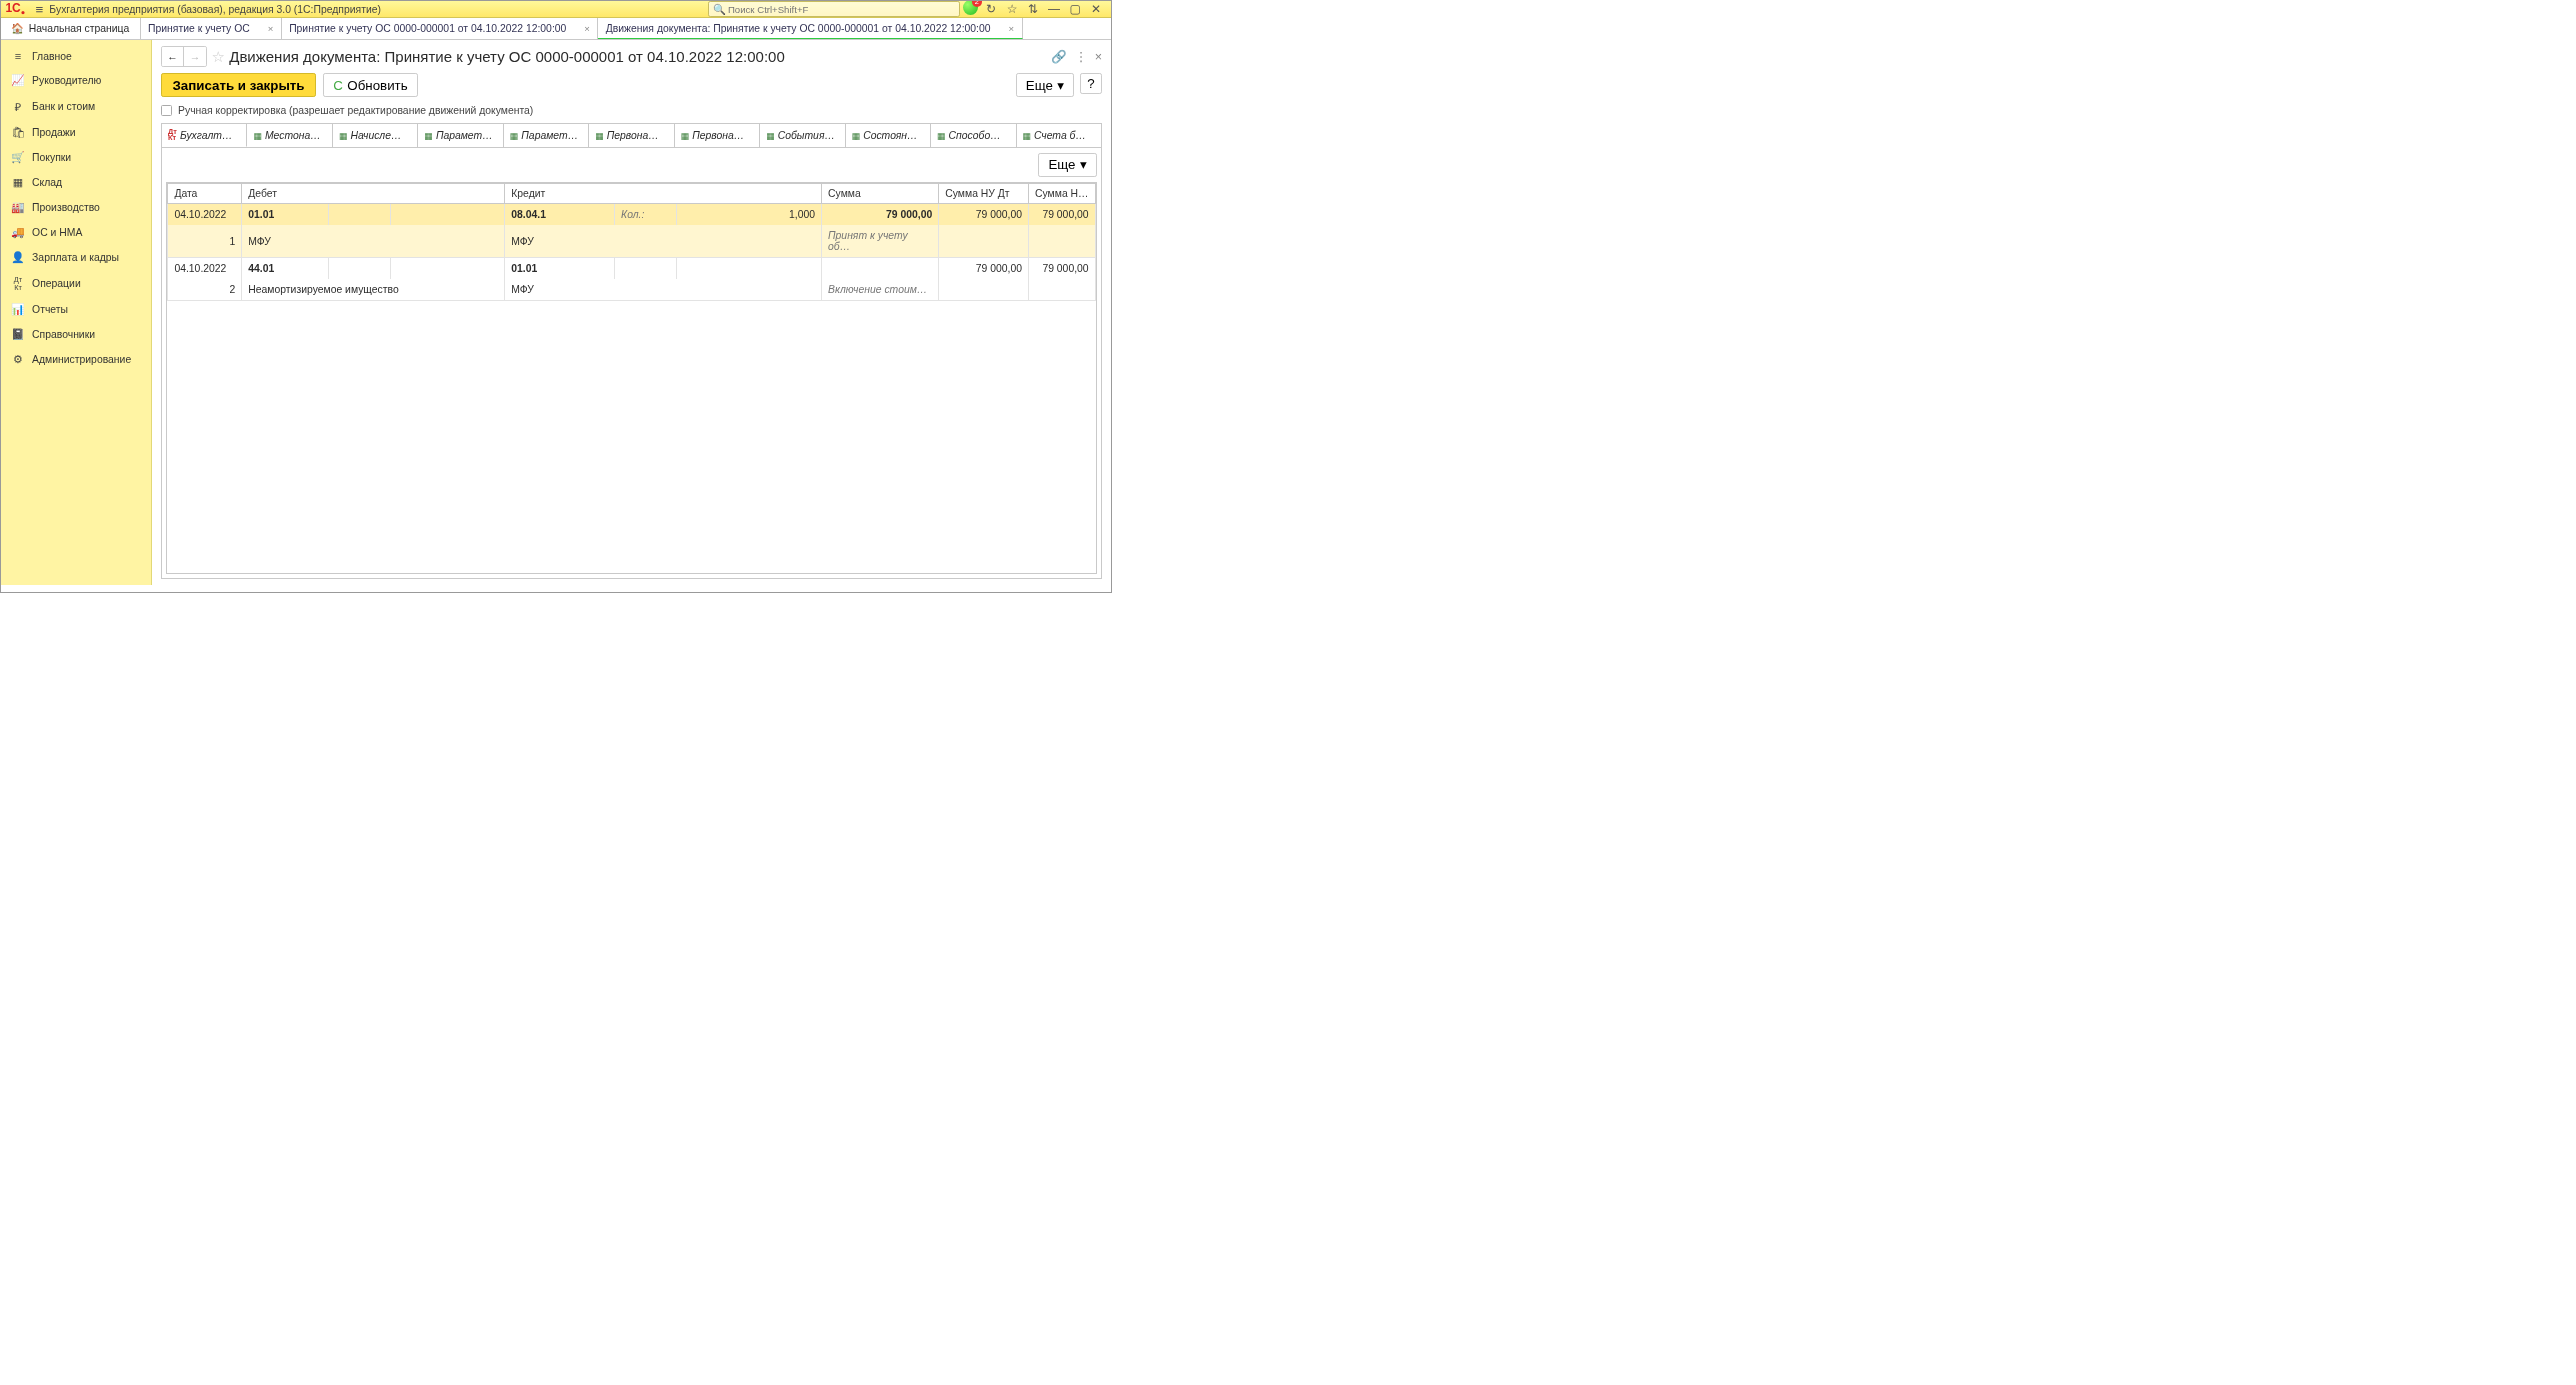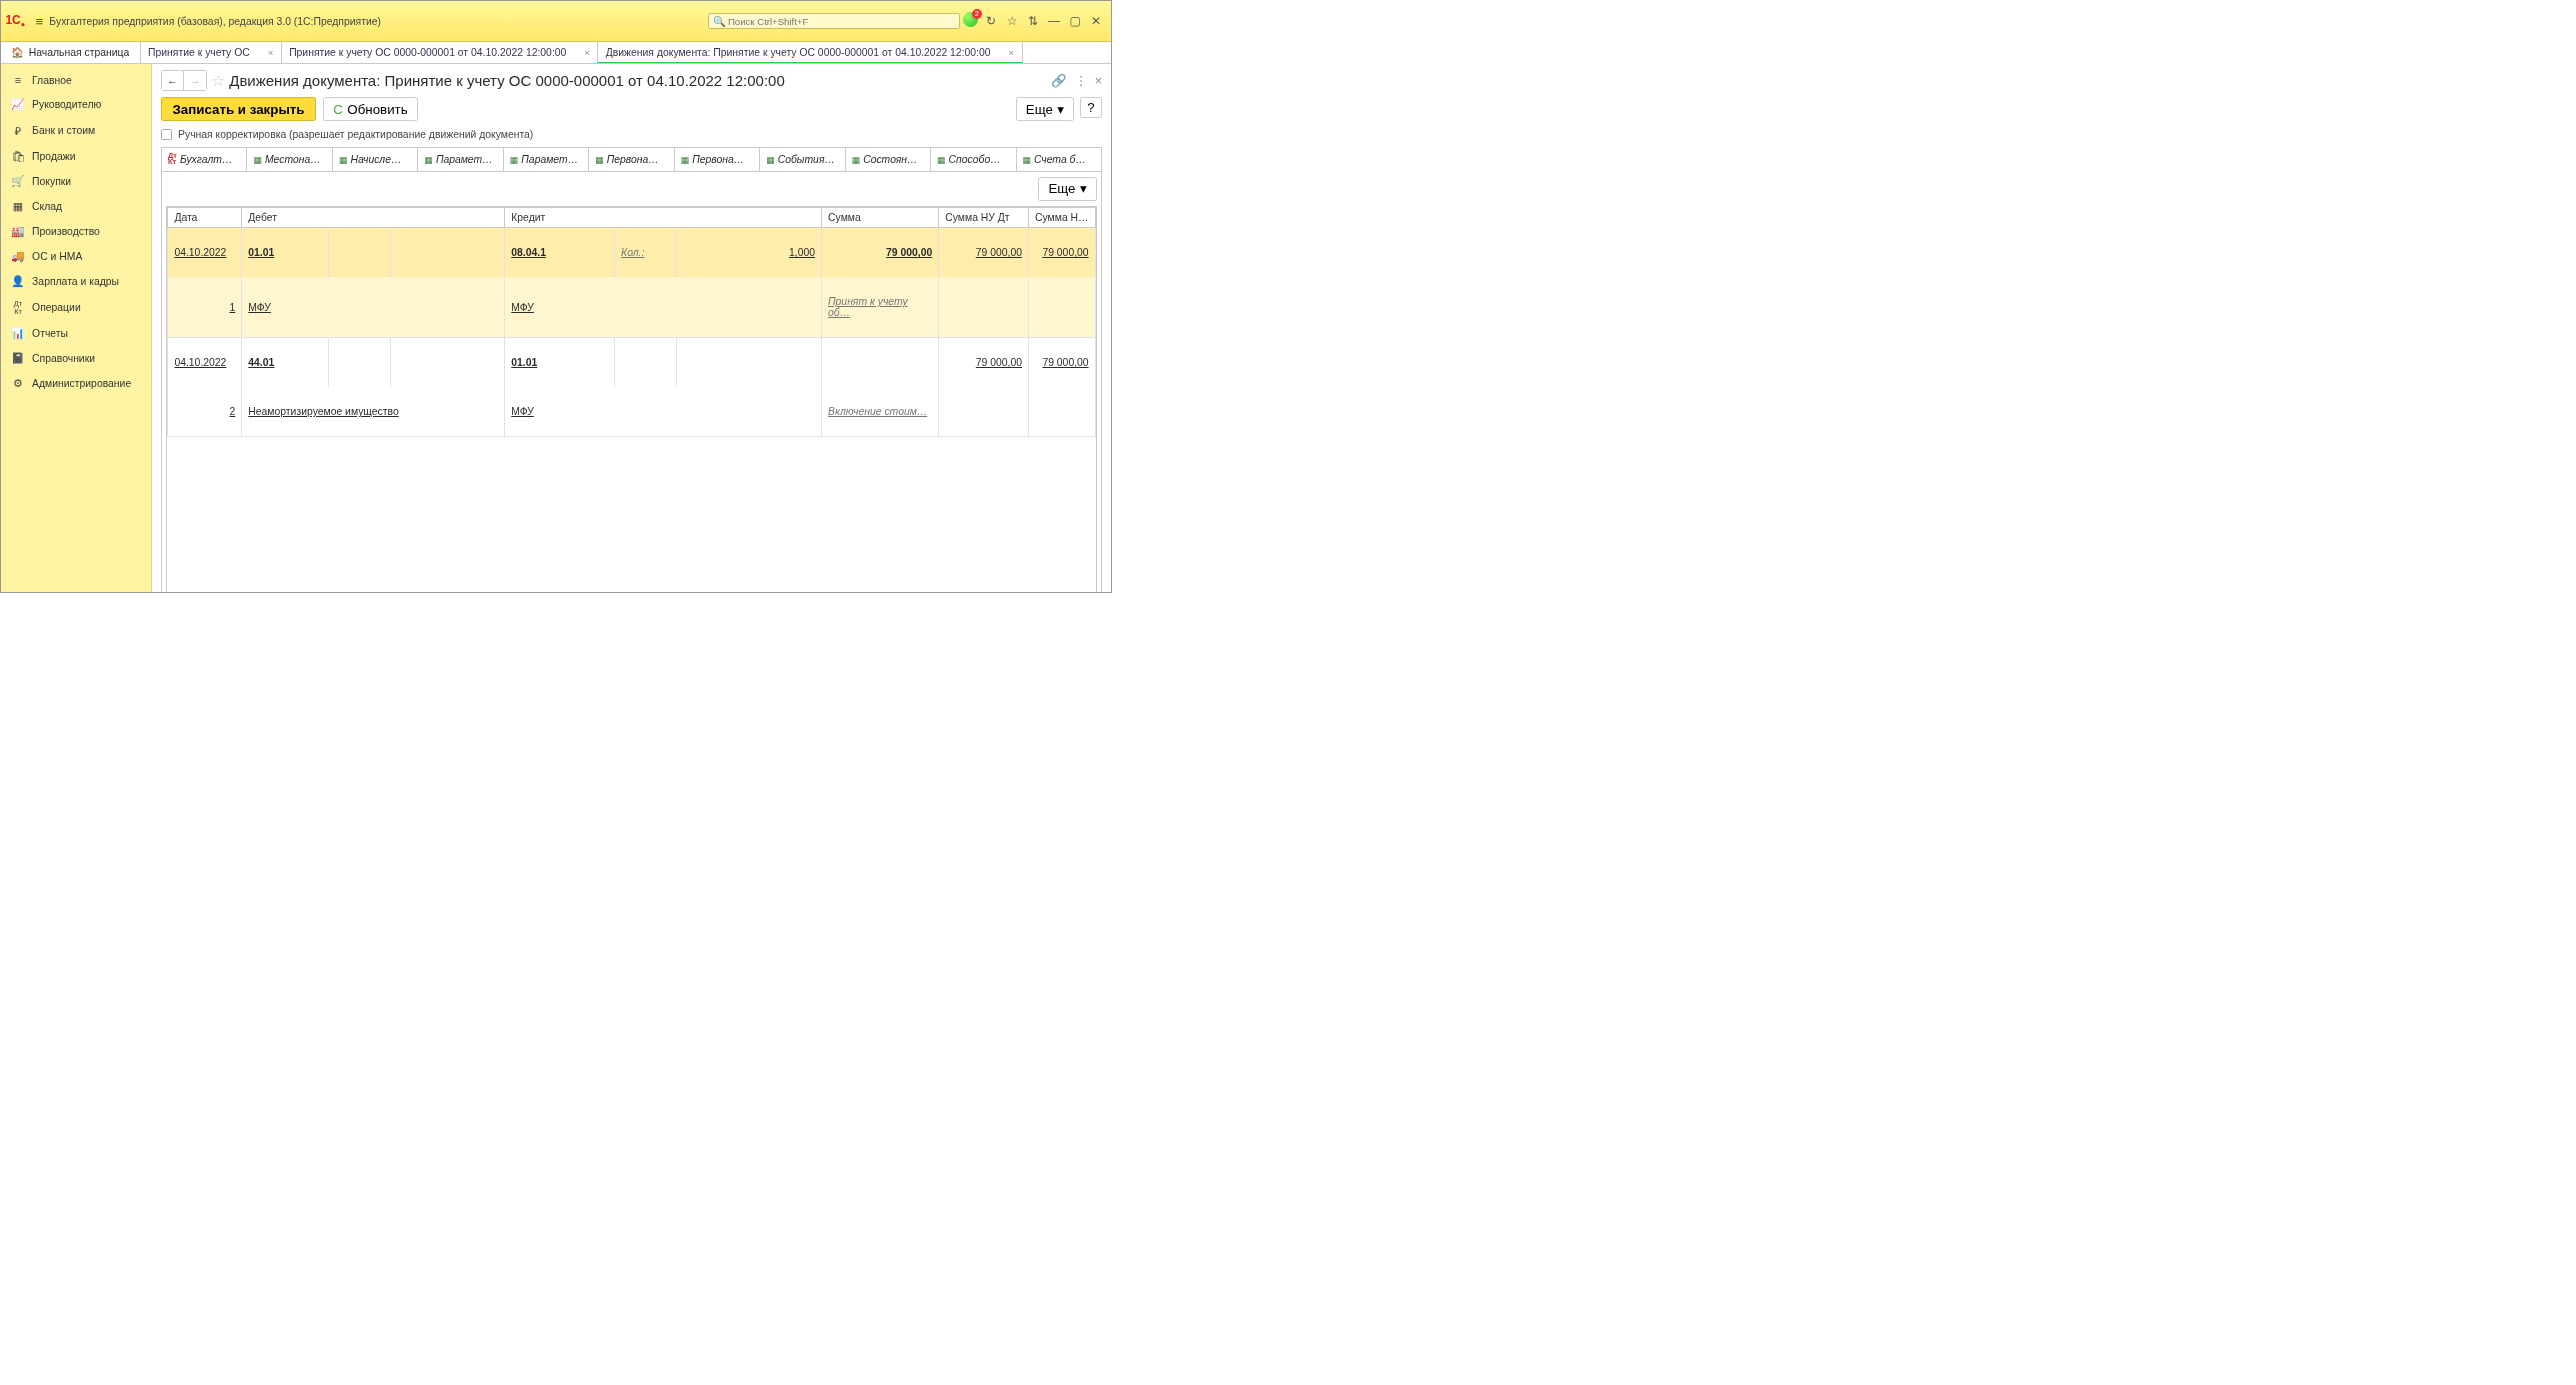--- a/index.html
+++ b/index.html
@@ -19,21 +19,21 @@
     font-size:10.4px;
     color:var(--dark);
     background:#fff;
     border:0.7px solid #999;
     width:1112px;
     height:593px;
     overflow:hidden;
   }
   
   .titlebar{
-    display:flex;align-items:center;height:41px;
+    display:flex;align-items:center;height:17px;
     background:linear-gradient(to bottom,#fff89a,#ffe869);
     border-bottom:0.7px solid #d4c558;
     padding:0 4.4px;
   }
   .logo{font-weight:bold;color:#d22;font-size:12px;margin-right:4.4px;font-family:Arial;}
   .logo sub{color:#d22;font-size:7.4px;}
   .hamburger{font-size:13.3px;color:#555;margin:0 6px;cursor:pointer;}
   .title-text{color:#444;}
   .spacer{flex:1;}
   .search-wrap{display:flex;align-items:center;background:rgba(255,255,255,.6);border:0.7px solid #c8bd60;border-radius:2.2px;padding:0.7px 4.4px;width:252px;}
@@ -81,21 +81,21 @@
   .itab.active{background:#fff;border-bottom:1.5px solid #fff;}
   .itab .ti{font-size:9px;color:#3a7e3a;}
   .itab .dtkt{font-size:7.4px;color:#c33;font-weight:bold;line-height:6.7px;white-space:pre;}
   .itab span.lbl{white-space:nowrap;overflow:hidden;text-overflow:ellipsis;font-style:italic;}
   .tabpanel{border:0.7px solid var(--grey-border);flex:1;display:flex;flex-direction:column;min-height:0;}
   .panel-toolbar{display:flex;justify-content:flex-end;padding:4.4px;}
   
   .grid-wrap{flex:1;margin:0 4.4px 4.4px 4.4px;border:0.7px solid var(--grey-border);overflow:auto;}
   table.grid{width:100%;border-collapse:collapse;table-layout:fixed;}
   table.grid th{background:#fff;border:0.7px solid var(--grey-border);padding:4.4px 6px;text-align:left;font-weight:normal;color:#333;}
-  table.grid td{border:0.7px solid #e3e3e3;border-top:none;border-bottom:none;padding:19px 6px;vertical-align:middle;text-decoration:underline;}
+  table.grid td{border:0.7px solid #e3e3e3;border-top:none;border-bottom:none;padding:5px 6px;vertical-align:middle;}
   tr.highlight td{background:var(--row-yellow);}
   tr.highlight-light td{background:var(--row-yellow-light);}
   tr.row-sep td{border-bottom:0.7px solid #e3e3e3;}
   .r{text-align:right;}
   .bold{font-weight:600;}
   .ital{font-style:italic;color:#777;}
   td.num{text-align:right;}
   td.date-cell{white-space:nowrap;}
   col.c-date{width:70px;}
   col.c-deb{width:82px;}

